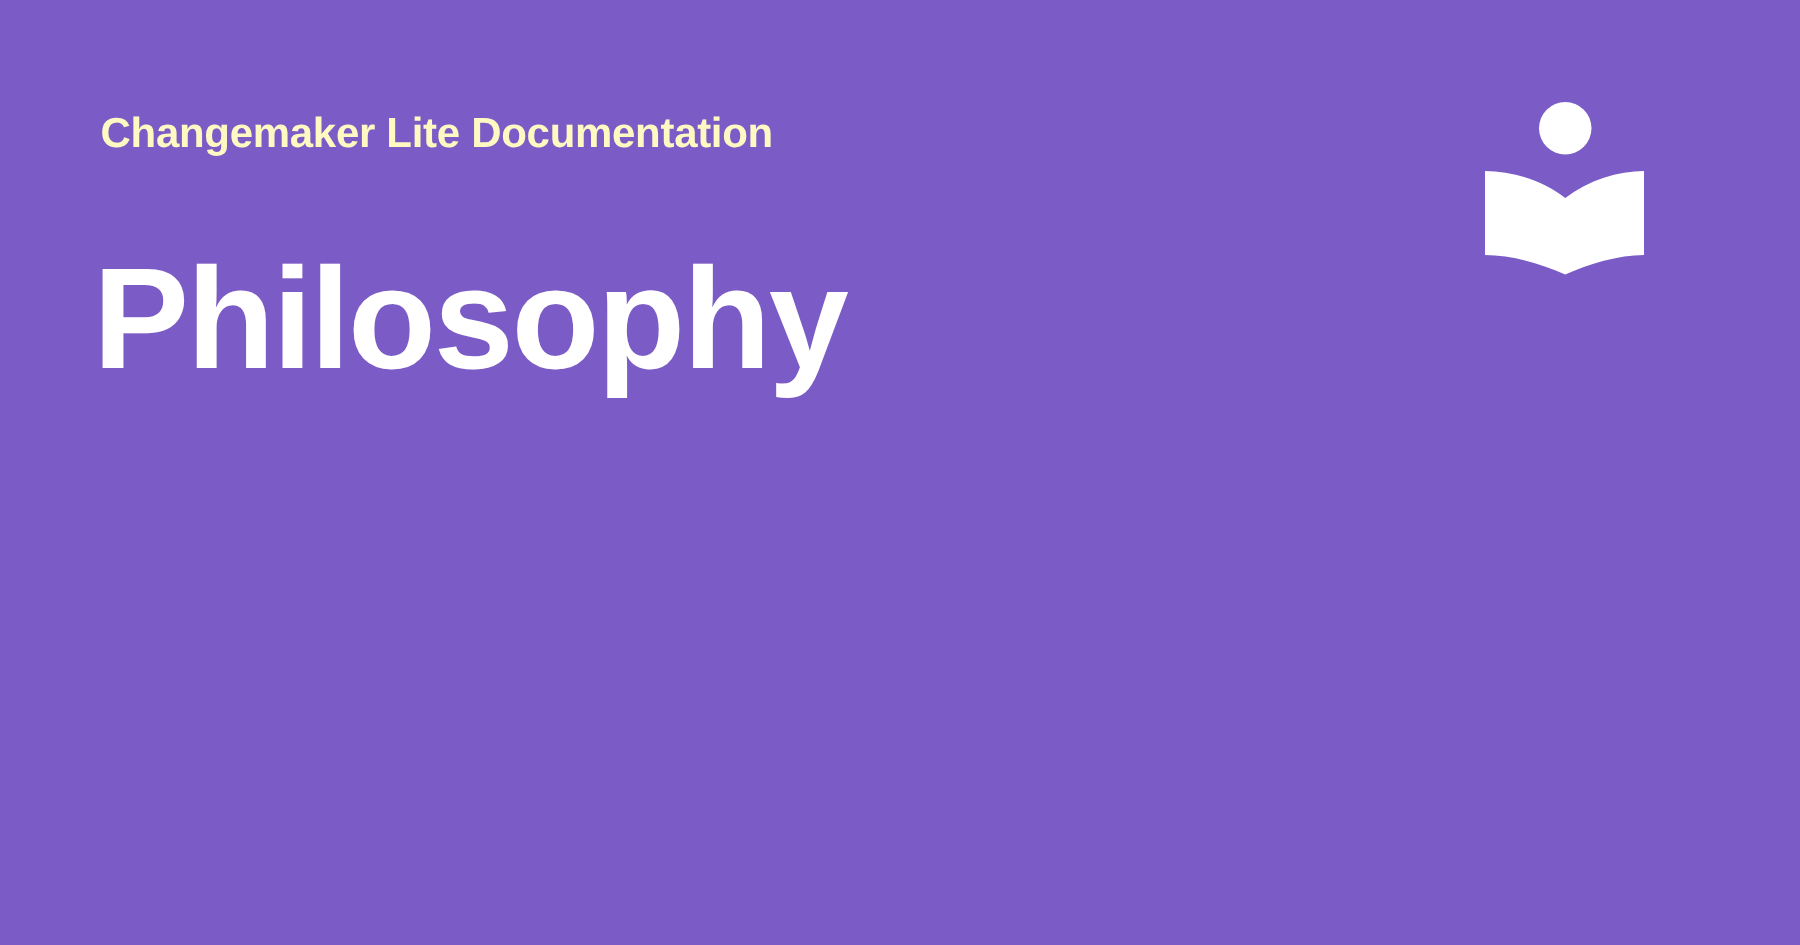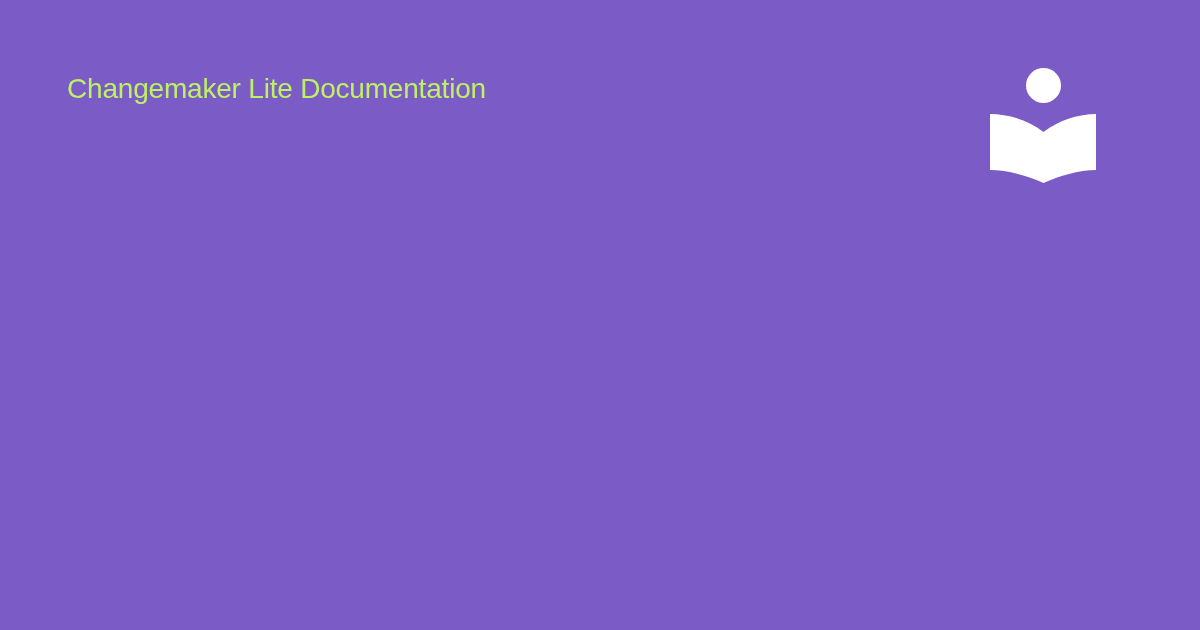--- a/index.html
+++ b/index.html
@@ -30,22 +30,22 @@
     top: 0;
     width: 900px;
     height: 630px;
   }
 
   .eyebrow {
     position: absolute;
     top: 72px;
     left: 0;
     font-size: 28px;
-    font-weight: normal;
-    color: #bef264;
+    font-weight: bold;
+    color: #fef9c3;
     letter-spacing: -0.2px;
     line-height: 34px;
     white-space: nowrap;
   }
 
   .page-title {
     position: absolute;
     top: 158px;
     left: -5px;
     font-size: 96px;
@@ -84,20 +84,21 @@
 </style>
 </head>
 <body>
 
 <div class="card">
 
   <div class="text-block">
 
     <div class="eyebrow">Changemaker Lite Documentation</div>
 
+    <div class="page-title">Philosophy</div>
 
 
   </div>
 
   <div class="logo">
     <span>
       <svg viewBox="0 0 130 140" xmlns="http://www.w3.org/2000/svg" aria-hidden="true">
 
         <circle cx="63.5" cy="27.5" r="17.5" fill="#ffffff"></circle>
 

